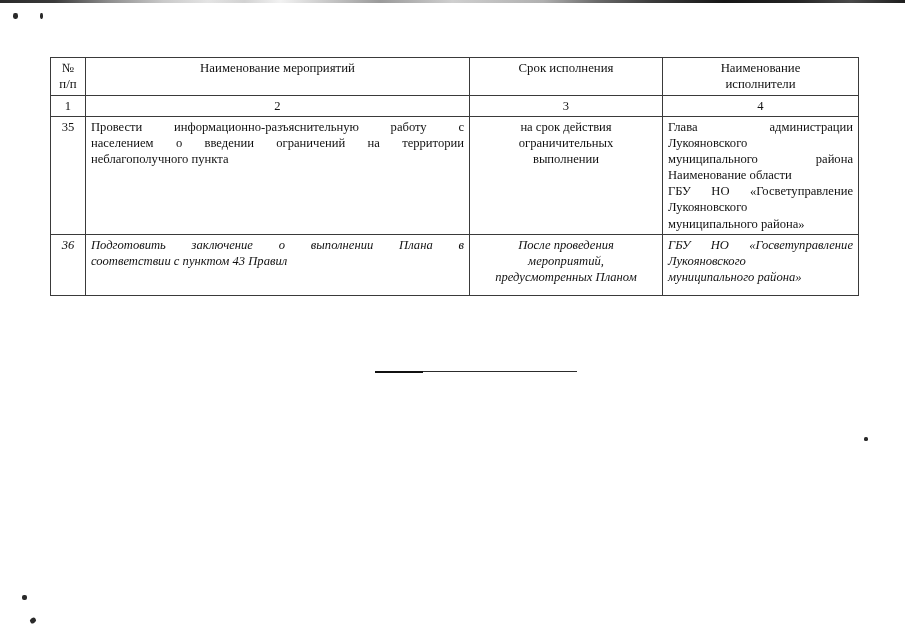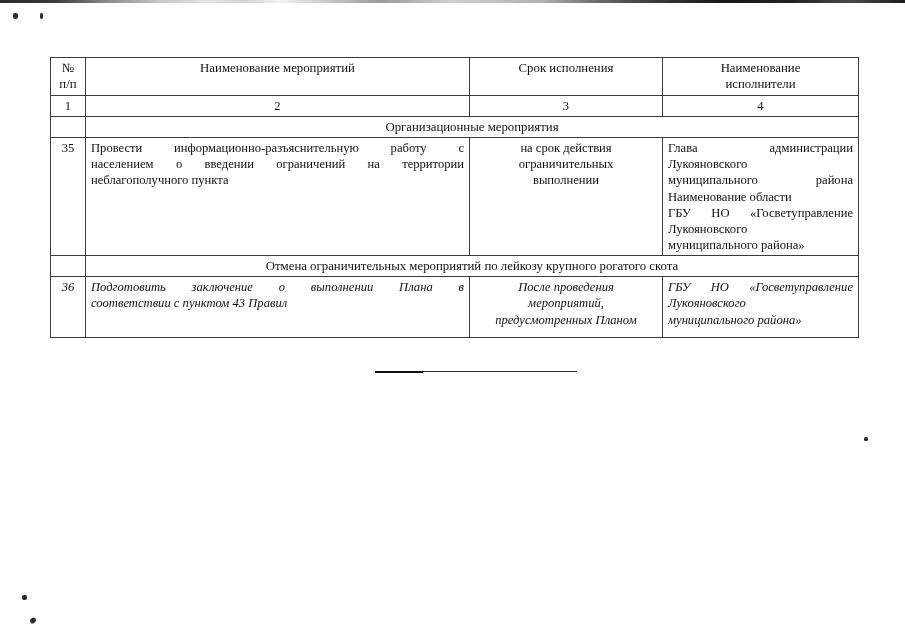--- a/index.html
+++ b/index.html
@@ -161,24 +161,20 @@
         </td>
       </tr>
 
       <tr class="numrow">
         <td>1</td>
         <td>2</td>
         <td>3</td>
         <td>4</td>
       </tr>
 
-      <tr class="section">
-        <td></td>
-        <td colspan="3">Организационные мероприятия</td>
-      </tr>
 
       <tr class="body-row r35">
         <td class="cell-num">35</td>
         <td class="cell-just">
           <span class="just-line">Провести информационно-разъяснительную работу с</span>
           <span class="just-line">населением о введении ограничений на территории</span>
           <span class="last-line">неблагополучного пункта</span>
         </td>
         <td class="cell-center">
           <span class="line">на срок действия</span>
@@ -189,24 +185,20 @@
           <span class="just-line">Глава администрации</span>
           <span class="last-line">Лукояновского</span>
           <span class="just-line">муниципального района</span>
           <span class="last-line">Наименование области</span>
           <span class="just-line">ГБУ НО «Госветуправление</span>
           <span class="last-line">Лукояновского</span>
           <span class="last-line">муниципального района»</span>
         </td>
       </tr>
 
-      <tr class="section">
-        <td></td>
-        <td colspan="3">Отмена ограничительных мероприятий по лейкозу крупного рогатого скота</td>
-      </tr>
 
       <tr class="body-row r36">
         <td class="cell-num">36</td>
         <td class="cell-just">
           <span class="just-line">Подготовить заключение о выполнении Плана в</span>
           <span class="last-line">соответствии с пунктом 43 Правил</span>
         </td>
         <td class="cell-center">
           <span class="line">После проведения</span>
           <span class="line">мероприятий,</span>

